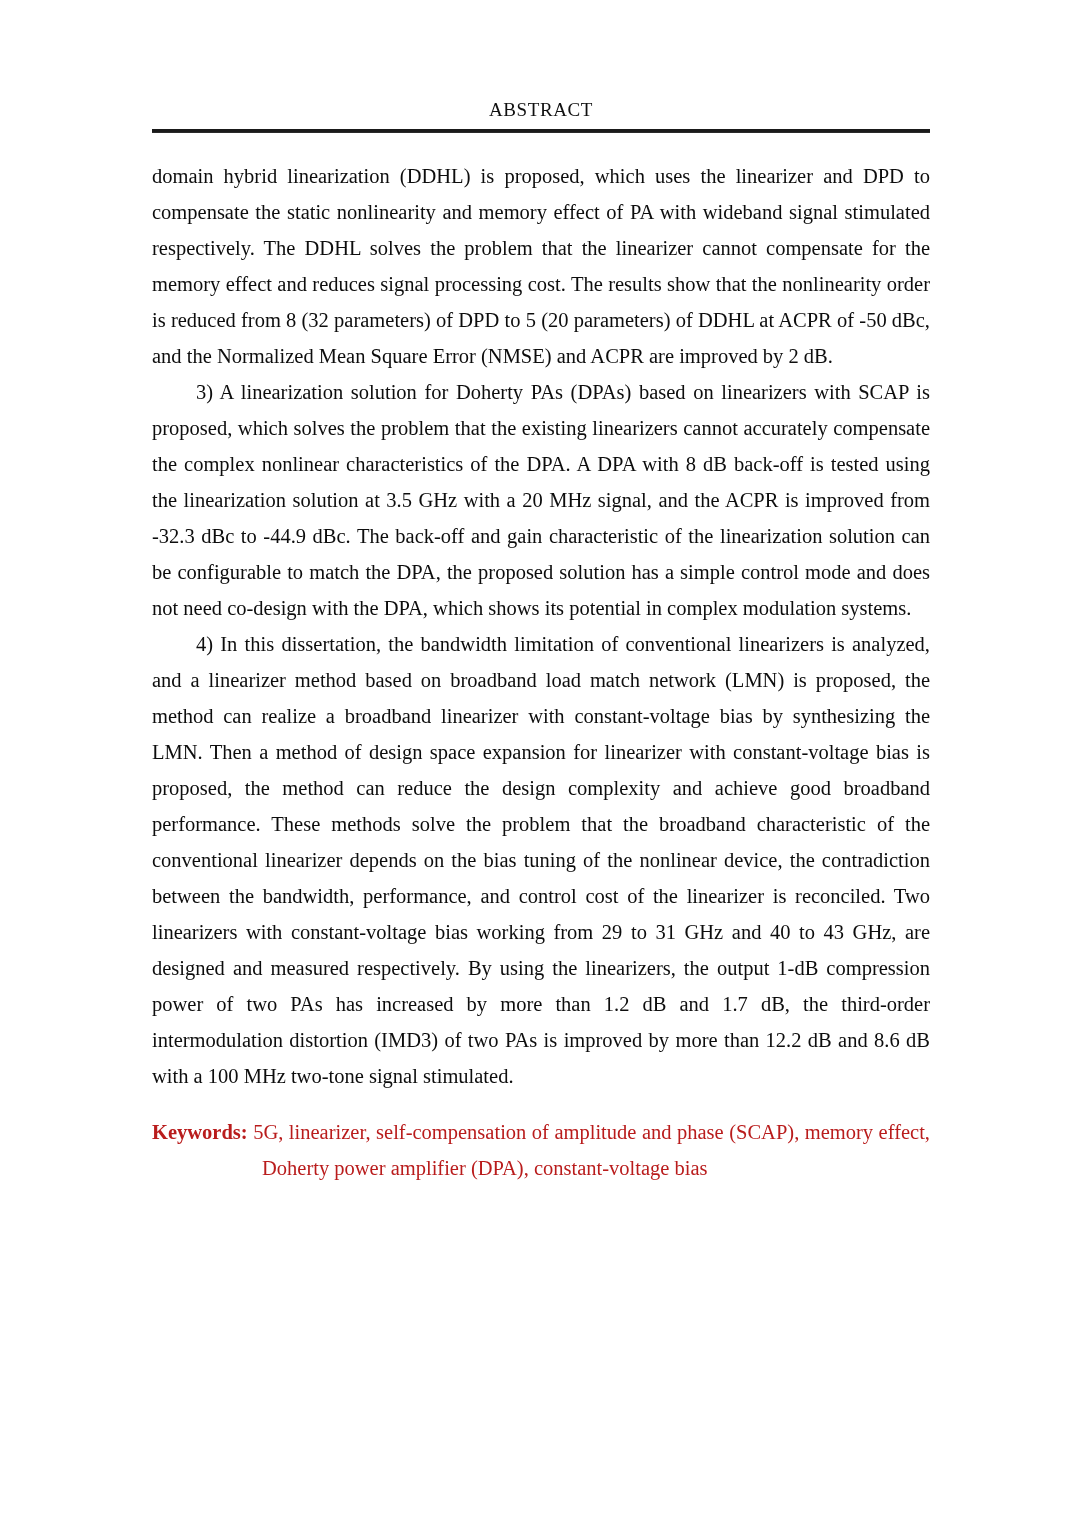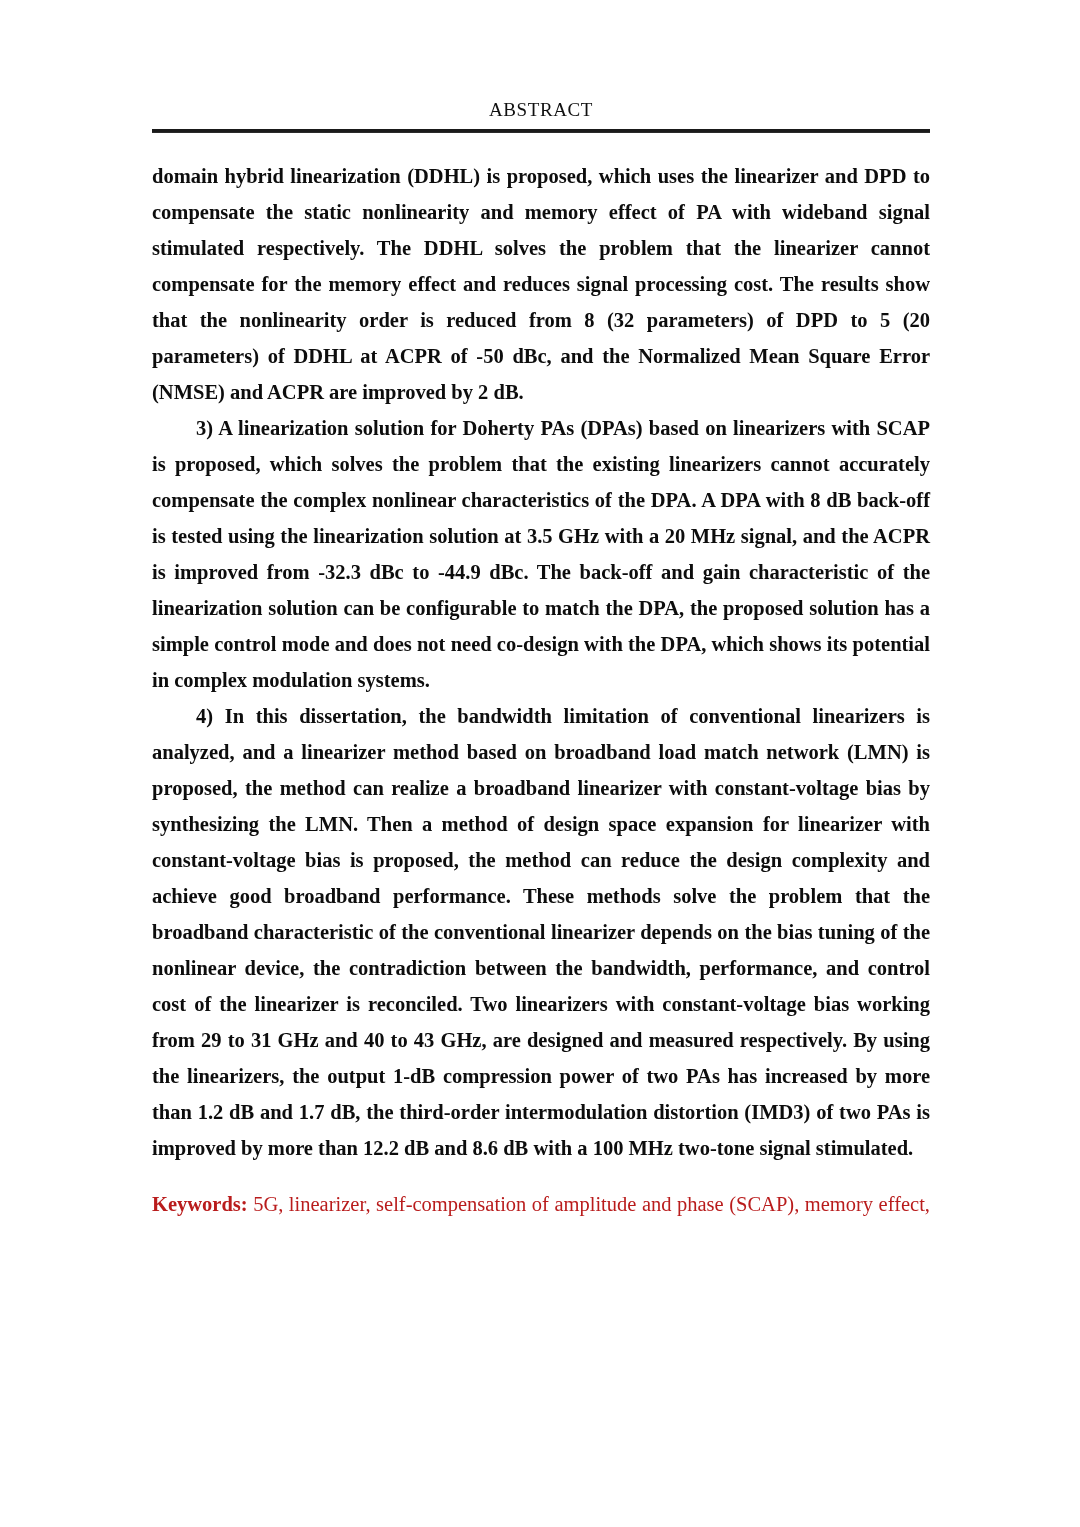--- a/index.html
+++ b/index.html
@@ -51,21 +51,20 @@
   }
 
   p.para {
     margin: 0;
     font-size: 20.5px;
     line-height: 36px;
     text-align: justify;
     text-justify: inter-word;
     color: #0d0d0d;
     hyphens: none;
-    font-weight: bold;
   }
 
   p.para.indent {
     text-indent: 44px;
   }
 
   
   .keywords {
     margin-top: 20px;
     font-size: 20.5px;

